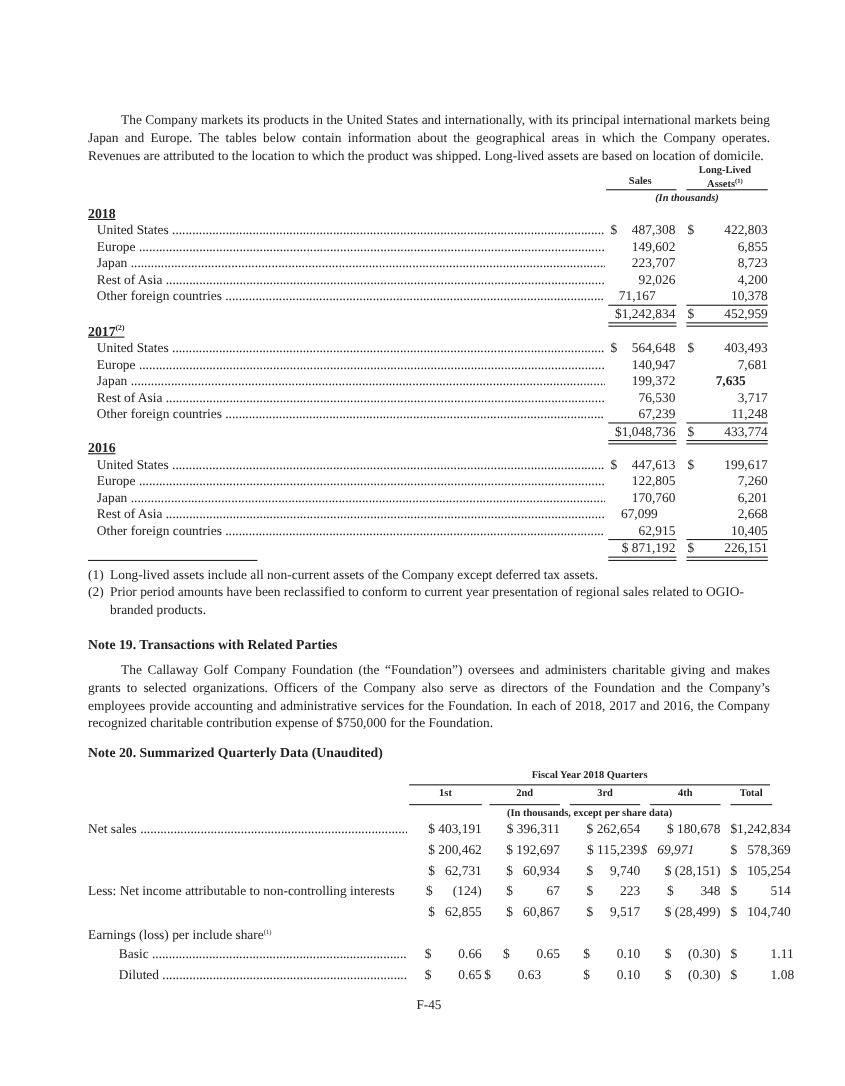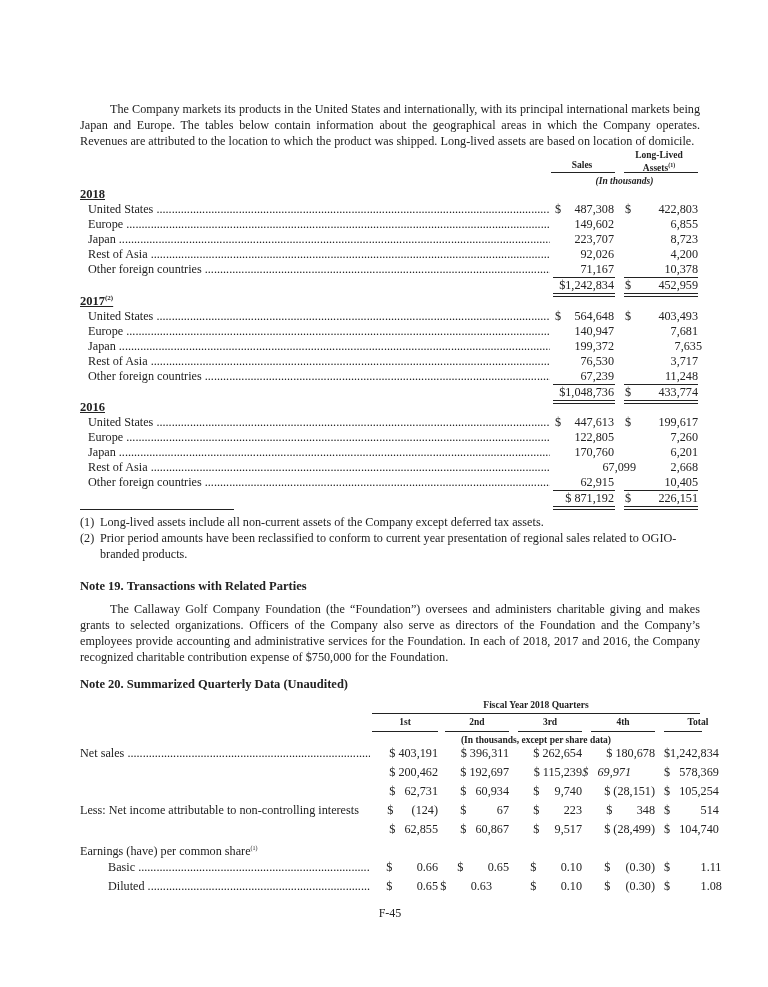--- a/index.html
+++ b/index.html
@@ -71,21 +71,21 @@
         <div class="cell" style="left:470px; width:64px;">223,707</div>
         <div class="cell" style="left:544px; width:74px;">8,723</div>
       </div>
       <div class="row" style="top:246px;">
         <div class="lbl">Rest of Asia</div>
         <div class="cell" style="left:470px; width:64px;">92,026</div>
         <div class="cell" style="left:544px; width:74px;">4,200</div>
       </div>
       <div class="row" style="top:261px;">
         <div class="lbl">Other foreign countries</div>
-        <div class="cell" style="left:470px; width:64px;text-align:right;">71,167</div>
+        <div class="cell" style="left:452px; width:64px;text-align:right;">71,167</div>
         <div class="cell" style="left:544px; width:74px;">10,378</div>
       </div>
       <div class="hline" style="left:473px; width:62px; top:277px;"></div>
       <div class="hline" style="left:544px; width:74px; top:277px;"></div>
       <div class="row" style="top:277px;">
         <div class="cell" style="left:470px; width:64px;">$1,242,834</div>
         <span class="dollar" style="left:545px;">$</span>
         <div class="cell" style="left:544px; width:74px;">452,959</div>
       </div>
       <div class="dbl" style="left:473px; width:62px; top:293px;"></div>
@@ -99,21 +99,21 @@
         <div class="cell" style="left:544px; width:74px;">403,493</div>
       </div>
       <div class="row" style="top:323px;">
         <div class="lbl">Europe</div>
         <div class="cell" style="left:470px; width:64px;">140,947</div>
         <div class="cell" style="left:544px; width:74px;">7,681</div>
       </div>
       <div class="row" style="top:338px;">
         <div class="lbl">Japan</div>
         <div class="cell" style="left:470px; width:64px;">199,372</div>
-        <div class="cell" style="left:548px; width:74px;">7,635</div>
+        <div class="cell" style="left:524px; width:74px;font-weight:bold;">7,635</div>
       </div>
       <div class="row" style="top:353px;">
         <div class="lbl">Rest of Asia</div>
         <div class="cell" style="left:470px; width:64px;">76,530</div>
         <div class="cell" style="left:544px; width:74px;">3,717</div>
       </div>
       <div class="row" style="top:368px;">
         <div class="lbl">Other foreign countries</div>
         <div class="cell" style="left:470px; width:64px;">67,239</div>
         <div class="cell" style="left:544px; width:74px;">11,248</div>
@@ -140,21 +140,21 @@
         <div class="cell" style="left:470px; width:64px;">122,805</div>
         <div class="cell" style="left:544px; width:74px;">7,260</div>
       </div>
       <div class="row" style="top:444px;">
         <div class="lbl">Japan</div>
         <div class="cell" style="left:470px; width:64px;">170,760</div>
         <div class="cell" style="left:544px; width:74px;">6,201</div>
       </div>
       <div class="row" style="top:459px;">
         <div class="lbl">Rest of Asia</div>
-        <div class="cell" style="left:492px; width:64px;">67,099</div>
+        <div class="cell" style="left:454px; width:64px;">67,099</div>
         <div class="cell" style="left:544px; width:74px;">2,668</div>
       </div>
       <div class="row" style="top:474px;">
         <div class="lbl">Other foreign countries</div>
         <div class="cell" style="left:470px; width:64px;">62,915</div>
         <div class="cell" style="left:544px; width:74px;">10,405</div>
       </div>
       <div class="hline" style="left:473px; width:62px; top:490px;"></div>
       <div class="hline" style="left:544px; width:74px; top:490px;"></div>
       <div class="row" style="top:490px;">
@@ -187,21 +187,21 @@
   <div class="hline" style="left:292px; top:713px; width:328px;"></div>
   <div id="q-cols">
       <div class="q-hdr" style="left:292px; top:717px; width:66px;">1st</div>
       <div class="hline" style="left:292px; top:731px; width:66px;"></div>
       <div class="q-hdr" style="left:365px; top:717px; width:64px;">2nd</div>
       <div class="hline" style="left:365px; top:731px; width:64px;"></div>
       <div class="q-hdr" style="left:438px; top:717px; width:64px;">3rd</div>
       <div class="hline" style="left:438px; top:731px; width:64px;"></div>
       <div class="q-hdr" style="left:511px; top:717px; width:64px;">4th</div>
       <div class="hline" style="left:511px; top:731px; width:64px;"></div>
-      <div class="q-hdr" style="left:599px; top:717px; width:38px;">Total</div>
+      <div class="q-hdr" style="left:584px; top:717px; width:38px;">Total</div>
       <div class="hline" style="left:584px; top:731px; width:38px;"></div>
     </div>
   <div class="q-hdr" style="left:292px; top:735px; width:328px;">(In thousands, except per share data)</div>
   <div id="q-rows">
       <div class="qrow" style="top:744px;">
         <div class="qlbl dots"><span>Net sales</span></div>
         <div class="cell" style="left:292px; width:66px; white-space:pre;">$ 403,191</div>
         <div class="cell" style="left:365px; width:64px; white-space:pre;">$ 396,311</div>
         <div class="cell" style="left:438px; width:64px; white-space:pre;">$ 262,654</div>
         <div class="cell" style="left:511px; width:64px; white-space:pre;">$ 180,678</div>
@@ -230,21 +230,21 @@
         <div class="cell" style="left:584px; width:38px; white-space:pre;">$          514</div>
       </div>
       <div class="qrow" style="top:820px;">
         <div class="cell" style="left:292px; width:66px; white-space:pre;">$   62,855</div>
         <div class="cell" style="left:365px; width:64px; white-space:pre;">$   60,867</div>
         <div class="cell" style="left:438px; width:64px; white-space:pre;">$     9,517</div>
         <div class="cell" style="left:511px; width:64px; white-space:pre;">$ (28,499)</div>
         <div class="cell" style="left:584px; width:38px; white-space:pre;">$   104,740</div>
       </div>
       <div class="qrow" style="top:839px;">
-        <div class="qlbl"><span>Earnings (have) per common share</span><sup style="font-size:6px;">(1)</sup></div>
+        <div class="qlbl"><span>Earnings (loss) per include share</span><sup style="font-size:6px;">(1)</sup></div>
         <div class="cell" style="left:292px; width:66px; white-space:pre;"></div>
         <div class="cell" style="left:365px; width:64px; white-space:pre;"></div>
         <div class="cell" style="left:438px; width:64px; white-space:pre;"></div>
         <div class="cell" style="left:511px; width:64px; white-space:pre;"></div>
         <div class="cell" style="left:584px; width:38px; white-space:pre;"></div>
       </div>
       <div class="qrow" style="top:858px;">
         <div class="qlbl dots sub"><span>Basic</span></div>
         <div class="cell" style="left:292px; width:66px; white-space:pre;">$        0.66</div>
         <div class="cell" style="left:365px; width:64px; white-space:pre;">$        0.65</div>

